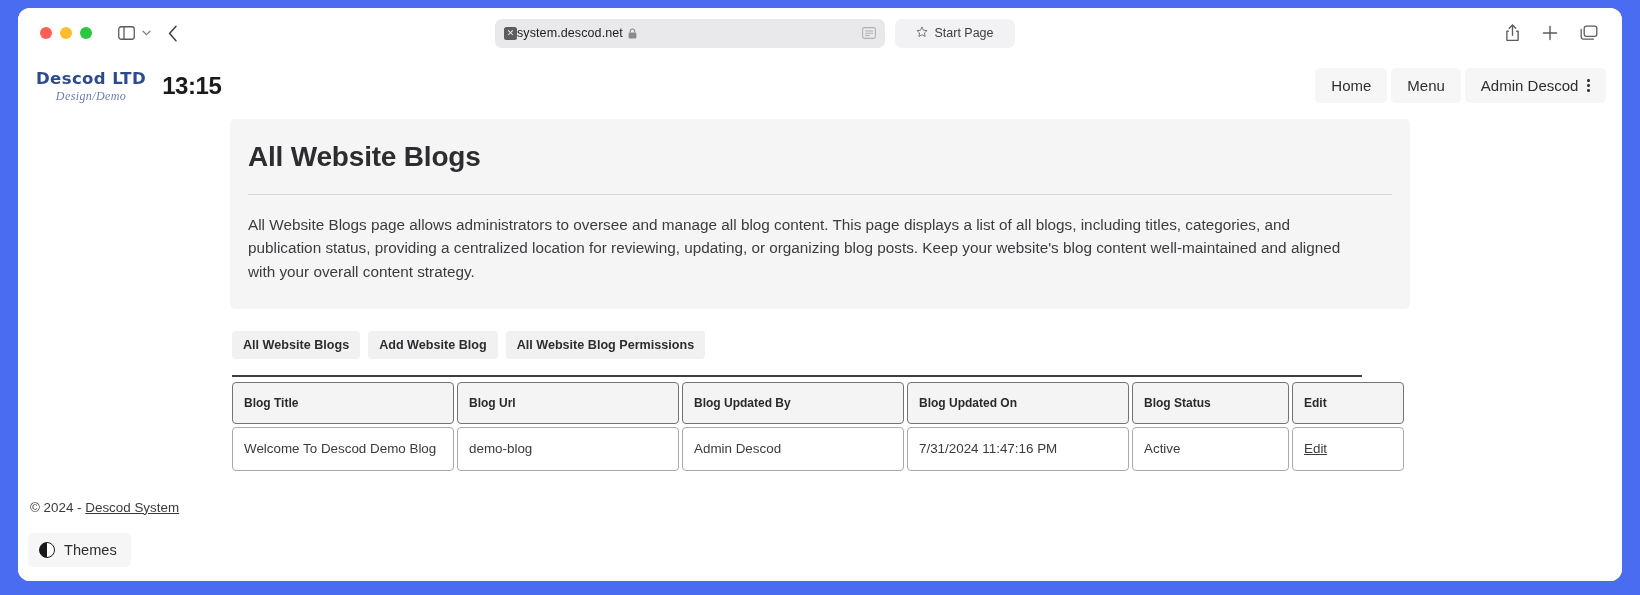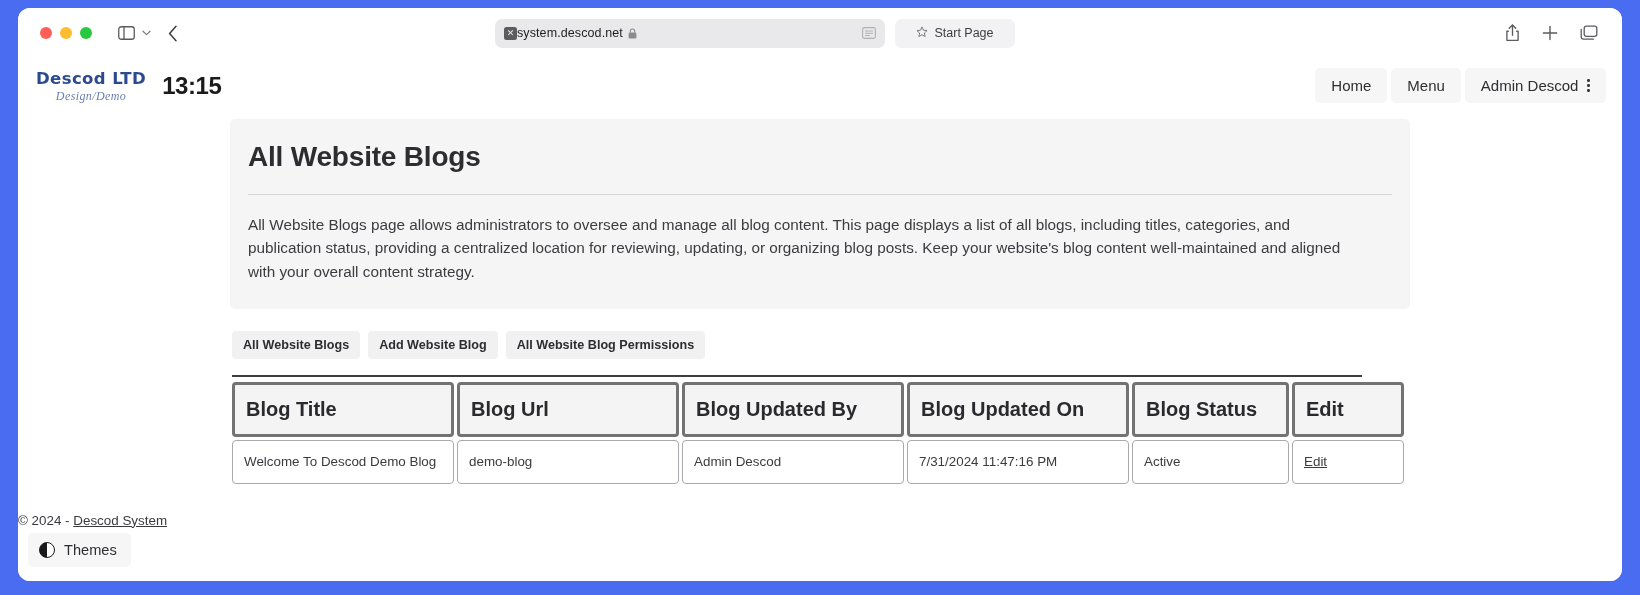--- a/index.html
+++ b/index.html
@@ -286,24 +286,24 @@
     width: 1130px;
   }
   table {
     border-collapse: separate;
     border-spacing: 3px 3px;
     margin-left: -3px;
     margin-top: 2px;
   }
   th {
     background: #f4f4f5;
-    border: 3px solid #737373;
+    border: 1px solid #737373;
     border-radius: 4px;
     text-align: left;
-    font-size: 20px;
+    font-size: 12px;
     font-weight: 700;
     color: #2a2a2e;
     padding: 13px 11px;
     vertical-align: middle;
   }
   td {
     background: #ffffff;
     border: 1px solid #a9aaae;
     border-radius: 4px;
     font-size: 13.4px;
@@ -321,20 +321,21 @@
 
   .edit-link {
     color: #3b3b3f;
     text-decoration: underline;
     font-size: 13.4px;
   }
 
   
   .footer {
     margin-top: 26px;
+    padding-left: 12px;
     font-size: 13.4px;
     color: #3a3a3e;
   }
   .footer a {
     color: #3a3a3e;
     text-decoration: underline;
   }
 
   
   .themes-btn {

